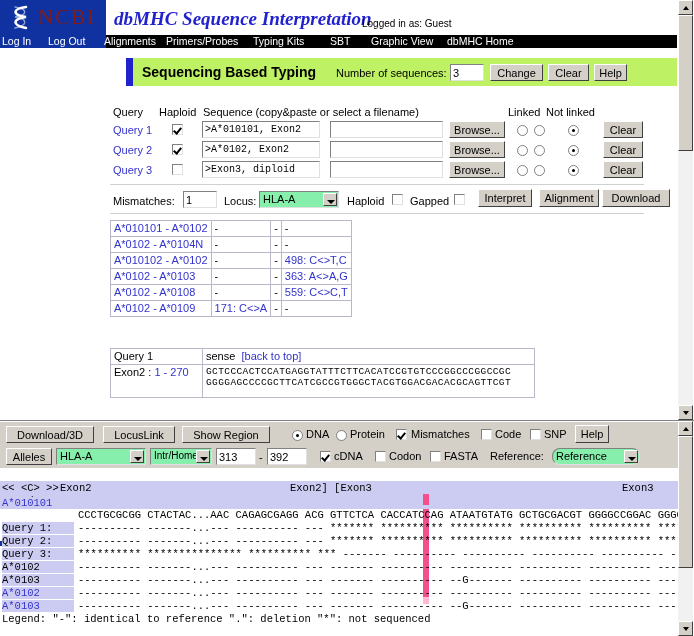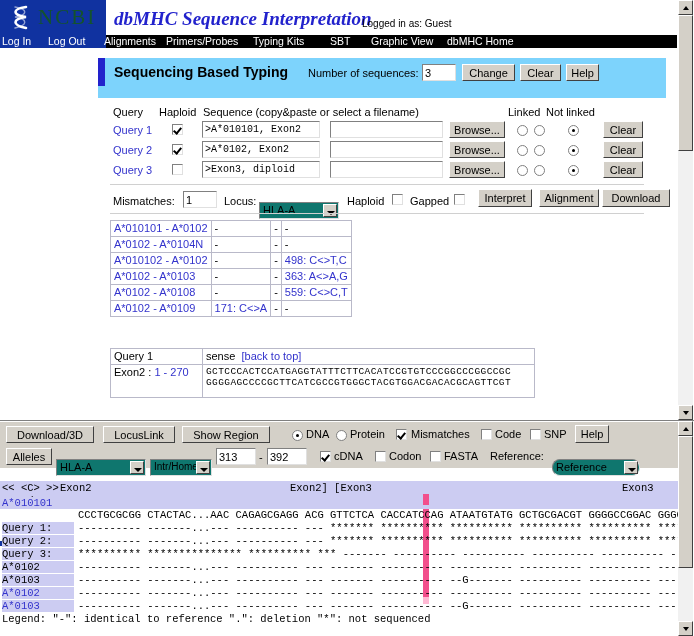--- a/index.html
+++ b/index.html
@@ -14,41 +14,41 @@
   #top-scroll-track{position:absolute;right:0;top:0;width:16px;height:420px;background:#ffffff;border-left:1px solid #fff;}
   .sb-btn{width:15px;height:15px;background:#d4d0c8;border-top:1px solid #fff;border-left:1px solid #fff;border-right:1px solid #404040;border-bottom:1px solid #404040;box-sizing:border-box;position:relative;}
   .sb-btn i{position:absolute;left:4px;top:5px;width:0;height:0;border-left:3px solid transparent;border-right:3px solid transparent;}
   .sb-btn.up i{border-bottom:4px solid #000;}
   .sb-btn.down i{border-top:4px solid #000;}
   .sb-thumb{width:15px;background:#d4d0c8;border-top:1px solid #fff;border-left:1px solid #fff;border-right:1px solid #404040;border-bottom:1px solid #404040;box-sizing:border-box;}
   .sb-groove{width:15px;background:#f1f1f1;}
 
   
   #ncbi-band{position:absolute;left:0;top:0;width:106px;height:35px;background:#1032a0;}
-  #ncbi-logo-text{position:absolute;left:38px;top:5px;color:#14532d;font-family:"Liberation Serif",serif;font-size:21px;letter-spacing:2px;}
+  #ncbi-logo-text{position:absolute;left:38px;top:5px;color:#7f1d1d;font-family:"Liberation Serif",serif;font-size:21px;letter-spacing:2px;}
   #ncbi-helix{position:absolute;left:6px;top:4px;width:30px;height:28px;}
   #app-title{position:absolute;left:114px;top:8px;color:#2222cc;font-family:"Liberation Serif",serif;font-style:italic;font-weight:bold;font-size:19px;white-space:nowrap;}
   #login-status{position:absolute;left:362px;top:18px;font-size:10px;color:#000;white-space:nowrap;}
   #navbar{position:absolute;left:0;top:35px;width:694px;height:13px;background:#000;}
   #navbar-left{position:absolute;left:0;top:35px;width:106px;height:13px;background:#1032a0;}
   .nav-item{position:absolute;top:35px;height:13px;line-height:13px;color:#fff;font-size:10.5px;white-space:nowrap;}
   #page-body{position:absolute;left:0;top:48px;width:678px;height:372px;background:#fff;}
 
   
-  #sbt-bar{position:absolute;left:98px;top:10px;width:568px;height:40px;background:#7dd3fc;}
+  #sbt-bar{position:absolute;left:126px;top:10px;width:568px;height:28px;background:#bef264;}
   #sbt-accent{position:absolute;left:0;top:0;width:7px;height:28px;background:#2222cc;}
   #sbt-title{position:absolute;left:16px;top:6px;font-size:14px;font-weight:bold;}
   #sbt-numlabel{position:absolute;left:210px;top:9px;font-size:11px;}
   .win-input{background:#fff;border:1px solid #808080;border-right-color:#e0e0e0;border-bottom-color:#e0e0e0;box-sizing:border-box;font-family:"Liberation Sans",sans-serif;font-size:11px;padding:0 2px;}
   .win-btn{background:#d4d0c8;border-top:1px solid #fff;border-left:1px solid #fff;border-right:1px solid #404040;border-bottom:1px solid #404040;box-sizing:border-box;font-family:"Liberation Sans",sans-serif;font-size:11px;text-align:center;color:#000;cursor:default;}
   .win-check{width:11px;height:11px;background:#fff;border:1px solid #808080;border-right-color:#e0e0e0;border-bottom-color:#e0e0e0;box-sizing:border-box;position:relative;display:inline-block;vertical-align:-1px;}
   .win-check.on:after{content:"";position:absolute;left:2px;top:1px;width:3px;height:6px;border-right:2px solid #000;border-bottom:2px solid #000;transform:rotate(40deg);}
   .win-radio{width:11px;height:11px;border-radius:50%;background:#fff;border:1px solid #808080;box-sizing:border-box;position:relative;display:inline-block;vertical-align:-1px;}
   .win-radio.on:after{content:"";position:absolute;left:3px;top:3px;width:3px;height:3px;border-radius:50%;background:#000;}
-  .win-select{background:#0f766e;border:1px solid #808080;border-right-color:#e0e0e0;border-bottom-color:#e0e0e0;box-sizing:border-box;font-size:11px;position:relative;padding:1px 0 12px 3px;margin-top:11px;}
+  .win-select{background:#86efac;border:1px solid #808080;border-right-color:#e0e0e0;border-bottom-color:#e0e0e0;box-sizing:border-box;font-size:11px;position:relative;padding:1px 0 12px 3px;}
   .win-select .arrowbox{position:absolute;right:1px;top:1px;bottom:1px;width:14px;background:#d4d0c8;border-top:1px solid #fff;border-left:1px solid #fff;border-right:1px solid #404040;border-bottom:1px solid #404040;box-sizing:border-box;}
   .win-select .arrowbox:after{content:"";position:absolute;left:3px;top:6px;width:0;height:0;border-left:4px solid transparent;border-right:4px solid transparent;border-top:4px solid #000;}
 
   .lbl{position:absolute;font-size:11px;white-space:nowrap;}
   .qlink{color:#3333cc;}
   .mono{font-family:"Liberation Mono",monospace;}
 
   
   table.grid{position:absolute;border-collapse:collapse;font-size:11px;}
   table.grid td{border:1px solid #b9b9c9;padding:0 3px;height:15px;line-height:15px;white-space:nowrap;}

